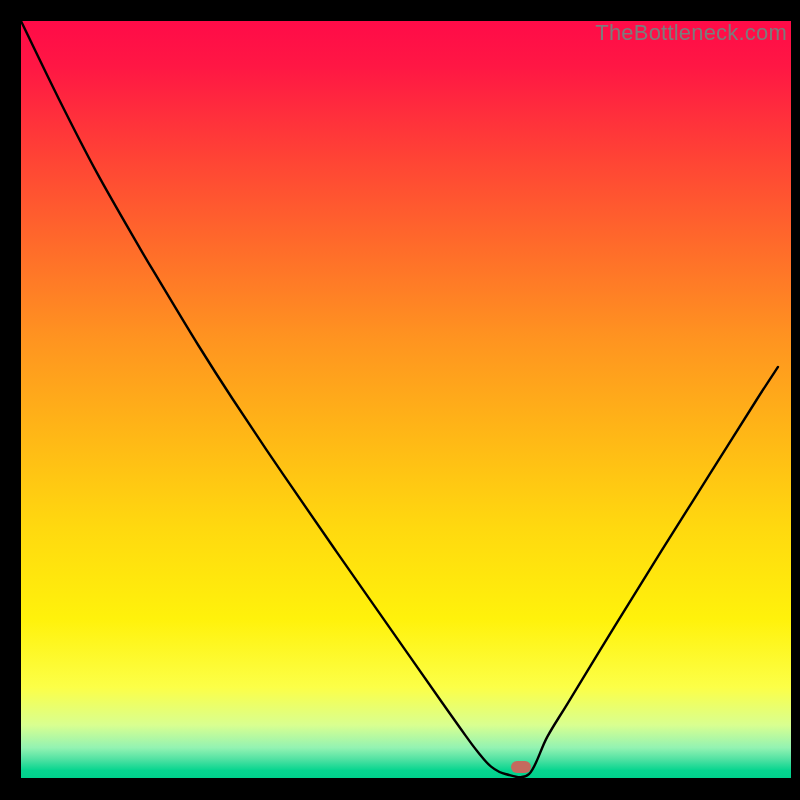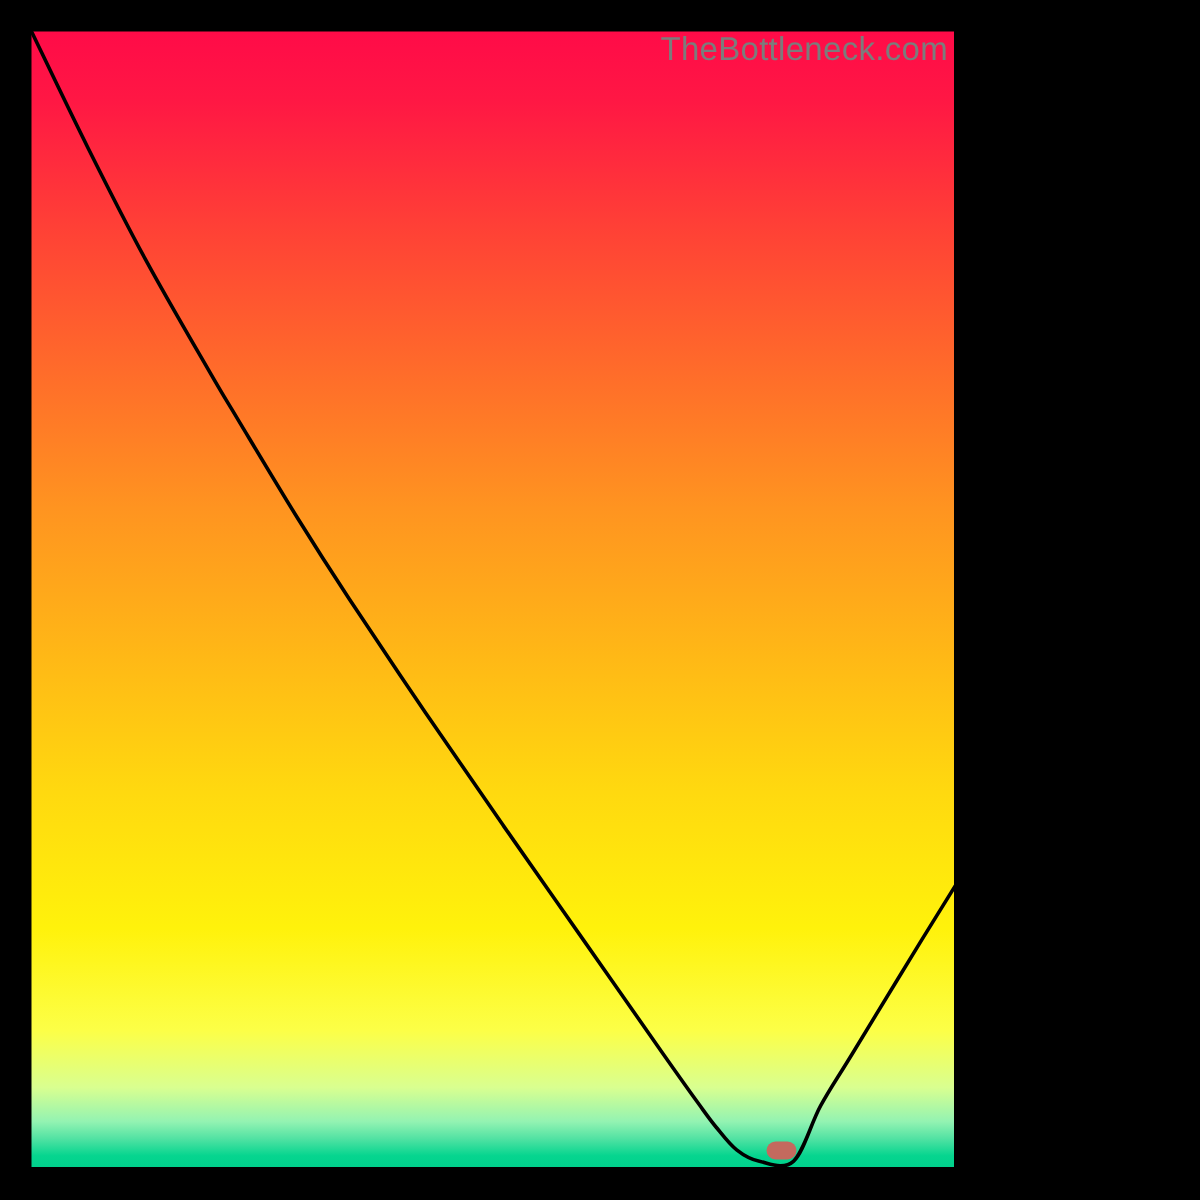--- a/index.html
+++ b/index.html
@@ -13,21 +13,21 @@
   .frame {
     position: relative;
     width: 800px;
     height: 800px;
     background: #000;
   }
   .plot {
     position: absolute;
     left: 21px;
     top: 21px;
-    width: 615px;
+    width: 770px;
     height: 757px;
     
     background: linear-gradient(
       to bottom,
       #ff0b48 0%,
       #ff1744 6%,
       #ff4335 18%,
       #ff6c2a 30%,
       #ff9420 42%,
       #ffb816 55%,

